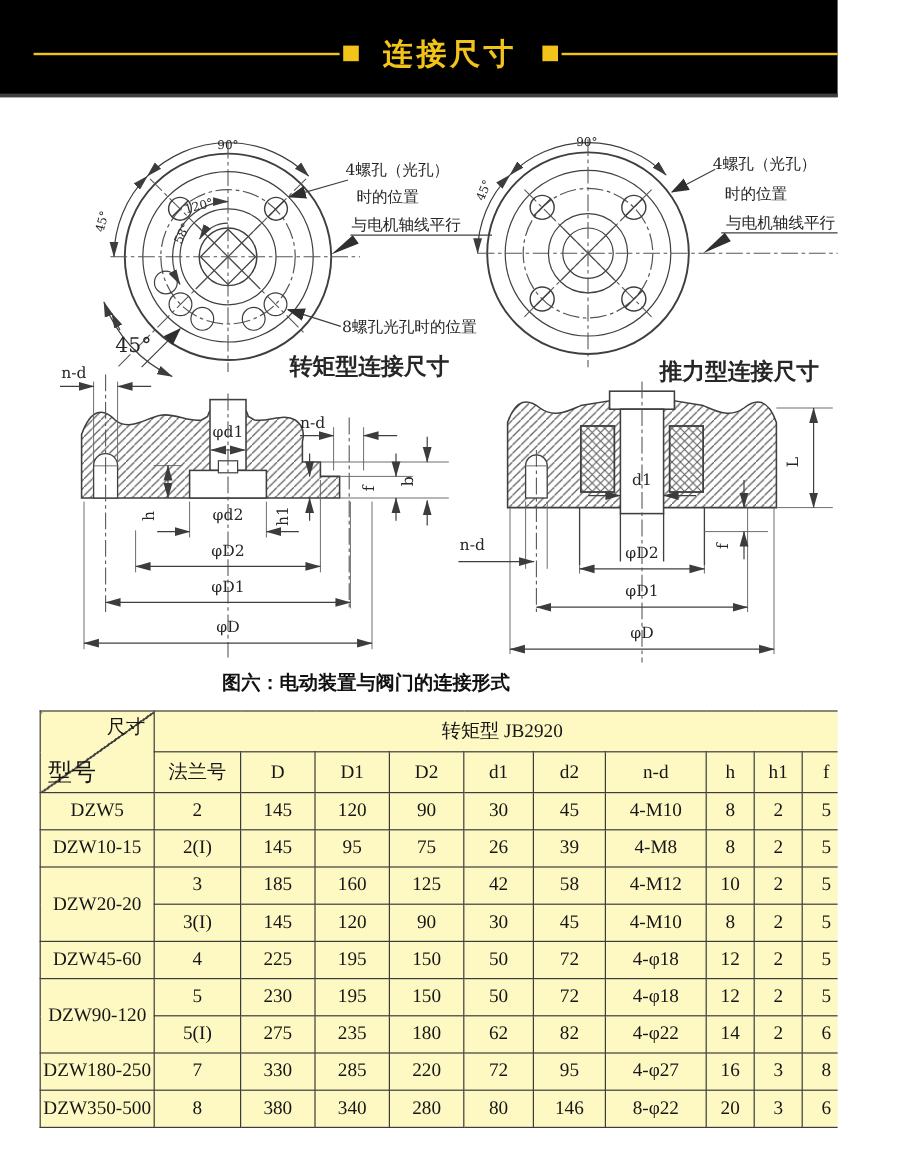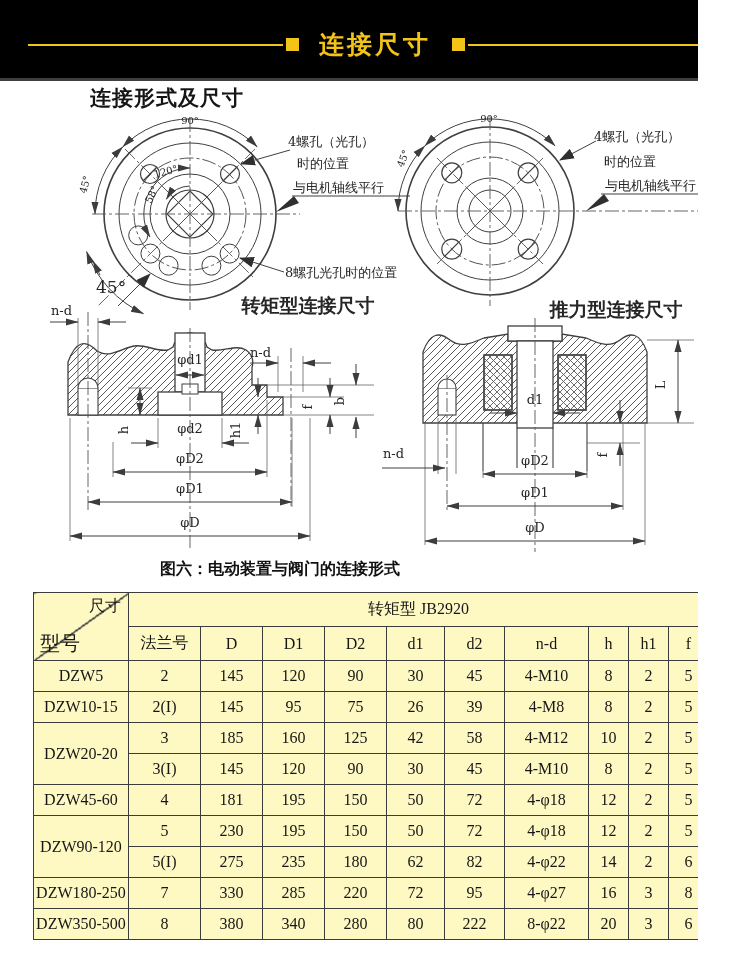--- a/index.html
+++ b/index.html
@@ -17,21 +17,21 @@
   .banner-title{position:absolute;left:0;right:0;top:28px;text-align:center;
                 color:#f2c318;font-size:25px;font-weight:bold;letter-spacing:3px;}
   
   .section-title{position:absolute;left:90px;top:84px;font-size:21px;font-weight:bold;
                  color:#151515;letter-spacing:1px;}
   
   .fig-svg{position:absolute;left:0;top:85px;}
   .watermark{position:absolute;left:132px;top:508px;font-size:40px;letter-spacing:7px;
              color:rgba(125,125,225,0.55);white-space:nowrap;z-index:5;
              font-family:"DejaVu Sans",sans-serif;}
-  .fig-caption{position:absolute;left:160px;top:559px;width:290px;
+  .fig-caption{position:absolute;left:160px;top:559px;width:290px;text-align:center;
                font-size:16px;font-weight:bold;color:#111;z-index:6;}
   
   .dim-table{position:absolute;left:33px;top:592px;border-collapse:collapse;
              table-layout:fixed;width:676px;font-family:Liberation Serif, serif;
              font-size:16px;color:#161616;z-index:4;background:#fef9c3;}
   .dim-table td{border:1.6px solid #3c3c3c;text-align:center;padding:0;height:30px;
                 overflow:hidden;white-space:nowrap;}
   .dim-table thead td{height:33px;}
   .corner{position:relative;background:
       linear-gradient(to bottom right,transparent calc(50% - 0.8px),#3c3c3c calc(50% - 0.8px),
@@ -51,21 +51,20 @@
 <div id="page">
 
   <div class="banner">
     <div class="banner-line l"></div>
     <div class="banner-sq l"></div>
     <div class="banner-title">连接尺寸</div>
     <div class="banner-sq r"></div>
     <div class="banner-line r"></div>
   </div>
 
-  <div class="section-title">连接形式及尺寸</div>
 
   <svg class="fig-svg" width="750" height="533" viewBox="0 85 750 533">
     <defs>
       <pattern id="hatch" patternUnits="userSpaceOnUse" width="7" height="7">
         <path d="M-1,8 L8,-1" stroke="#5a5a5a" stroke-width="1"></path>
       </pattern>
       <pattern id="xhatch" patternUnits="userSpaceOnUse" width="7" height="7">
         <path d="M0,7 L7,0 M0,0 L7,7" stroke="#5a5a5a" stroke-width="0.9"></path>
       </pattern>
       <marker id="arr" viewBox="0 0 12 8" refX="11.5" refY="4" markerWidth="13" markerHeight="9" orient="auto-start-reverse">
@@ -384,21 +383,21 @@
           <td>30</td>
           <td>45</td>
           <td>4-M10</td>
           <td>8</td>
           <td>2</td>
           <td>5</td>
         </tr>
         <tr>
           <td rowspan="1">DZW45-60</td>
           <td>4</td>
-          <td>181</td>
+          <td>225</td>
           <td>195</td>
           <td>150</td>
           <td>50</td>
           <td>72</td>
           <td>4-φ18</td>
           <td>12</td>
           <td>2</td>
           <td>5</td>
         </tr>
         <tr>
@@ -439,21 +438,21 @@
           <td>3</td>
           <td>8</td>
         </tr>
         <tr>
           <td rowspan="1">DZW350-500</td>
           <td>8</td>
           <td>380</td>
           <td>340</td>
           <td>280</td>
           <td>80</td>
-          <td>222</td>
+          <td>146</td>
           <td>8-φ22</td>
           <td>20</td>
           <td>3</td>
           <td>6</td>
         </tr>
       </tbody>
   </table>
 
 </div>
 

